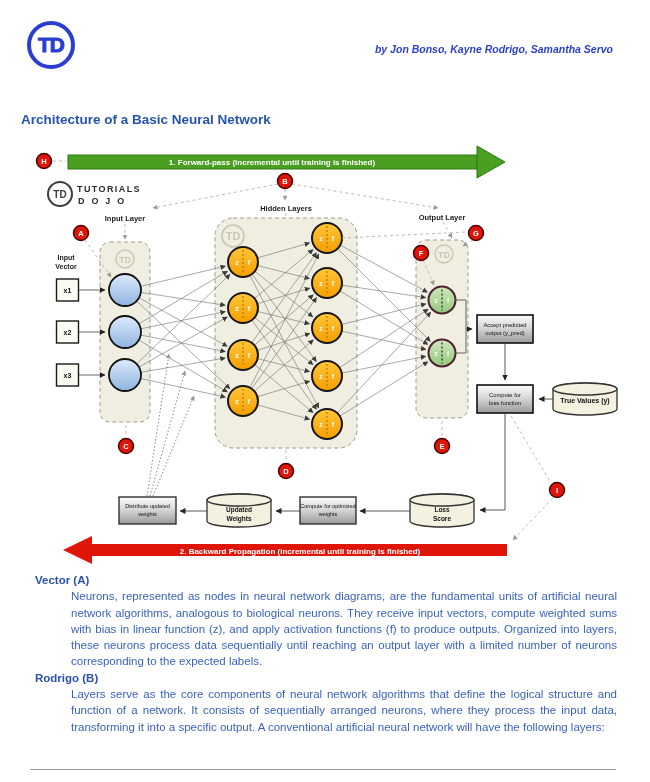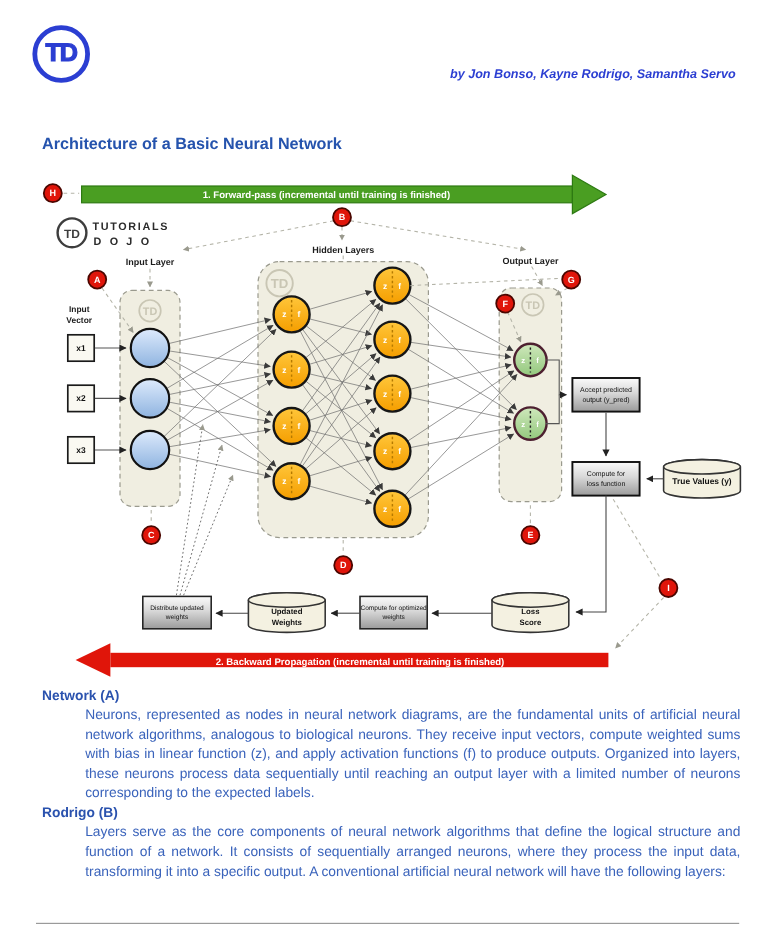--- a/index.html
+++ b/index.html
@@ -6,23 +6,23 @@
   .page{position:relative;width:646px;height:782px;background:#fff;overflow:hidden;
         font-family:"Liberation Sans",sans-serif;}
   
   .logo{position:absolute;left:27px;top:21px;width:40px;height:40px;border:4px solid #2b3ed2;
         border-radius:50%;display:flex;align-items:center;justify-content:center;
         box-shadow:inset 0 0 0 1px #fff;}
   .logo span{color:#2b3ed2;font-weight:bold;font-size:21px;letter-spacing:-1px;
         -webkit-text-stroke:1px #2b3ed2;}
   .doc-head{position:absolute;right:33px;top:36px;text-align:right;color:#2b3ed2;}
   .doc-title{font-size:10.5px;font-weight:bold;}
-  .doc-byline{font-size:10.5px;font-weight:bold;font-style:italic;margin-top:20px;}
+  .doc-byline{font-size:10.5px;font-weight:bold;font-style:italic;margin-top:7px;}
   
-  .section-title{position:absolute;left:35px;top:112px;font-size:13.5px;font-weight:bold;color:#2553ad;}
+  .section-title{position:absolute;left:21px;top:112px;font-size:13.5px;font-weight:bold;color:#2553ad;}
   
   .diagram{position:absolute;left:0;top:140px;}
   
   .content{position:absolute;left:35px;top:572px;width:582px;color:#3a63bb;}
   .sec-heading{font-size:11.5px;font-weight:bold;color:#2a52ae;line-height:16.3px;}
   .sec-body{font-size:11.5px;line-height:16.3px;text-align:justify;margin-left:36px;}
   .footer-rule{position:absolute;left:30px;right:30px;top:769px;border-top:1px solid #9a9a9a;}
   svg text{font-family:"Liberation Sans",sans-serif;}
 </style>
 </head>
@@ -308,20 +308,20 @@
       </g>
 
     <g>
       <rect x="92" y="544" width="415" height="12" fill="#e0150a"></rect>
       <polygon points="92,536 92,564 63,550" fill="#e0150a"></polygon>
       <text x="300" y="554" text-anchor="middle" font-size="8" font-weight="bold" fill="#fff">2. Backward Propagation (incremental until training is finished)</text>
     </g>
   </svg>
 
   <div class="content">
-    <div class="sec-heading">Network (A)</div>
+    <div class="sec-heading">Vector (A)</div>
     <div class="sec-body">Neurons, represented as nodes in neural network diagrams, are the fundamental units of artificial neural network algorithms, analogous to biological neurons. They receive input vectors, compute weighted sums with bias in linear function (z), and apply activation functions (f)  to produce outputs. Organized into layers, these neurons process data sequentially until reaching an output layer with a limited number of neurons corresponding to the expected labels.</div>
     <div class="sec-heading">Rodrigo (B)</div>
     <div class="sec-body">Layers serve as the core components of neural network algorithms that define the logical structure and function of a network. It consists of sequentially arranged neurons, where they process the input data, transforming it into a specific output. A conventional artificial neural network will have the following layers:</div>
   </div>
 
   <div class="footer-rule"></div>
 </div>
 
 </body></html>

